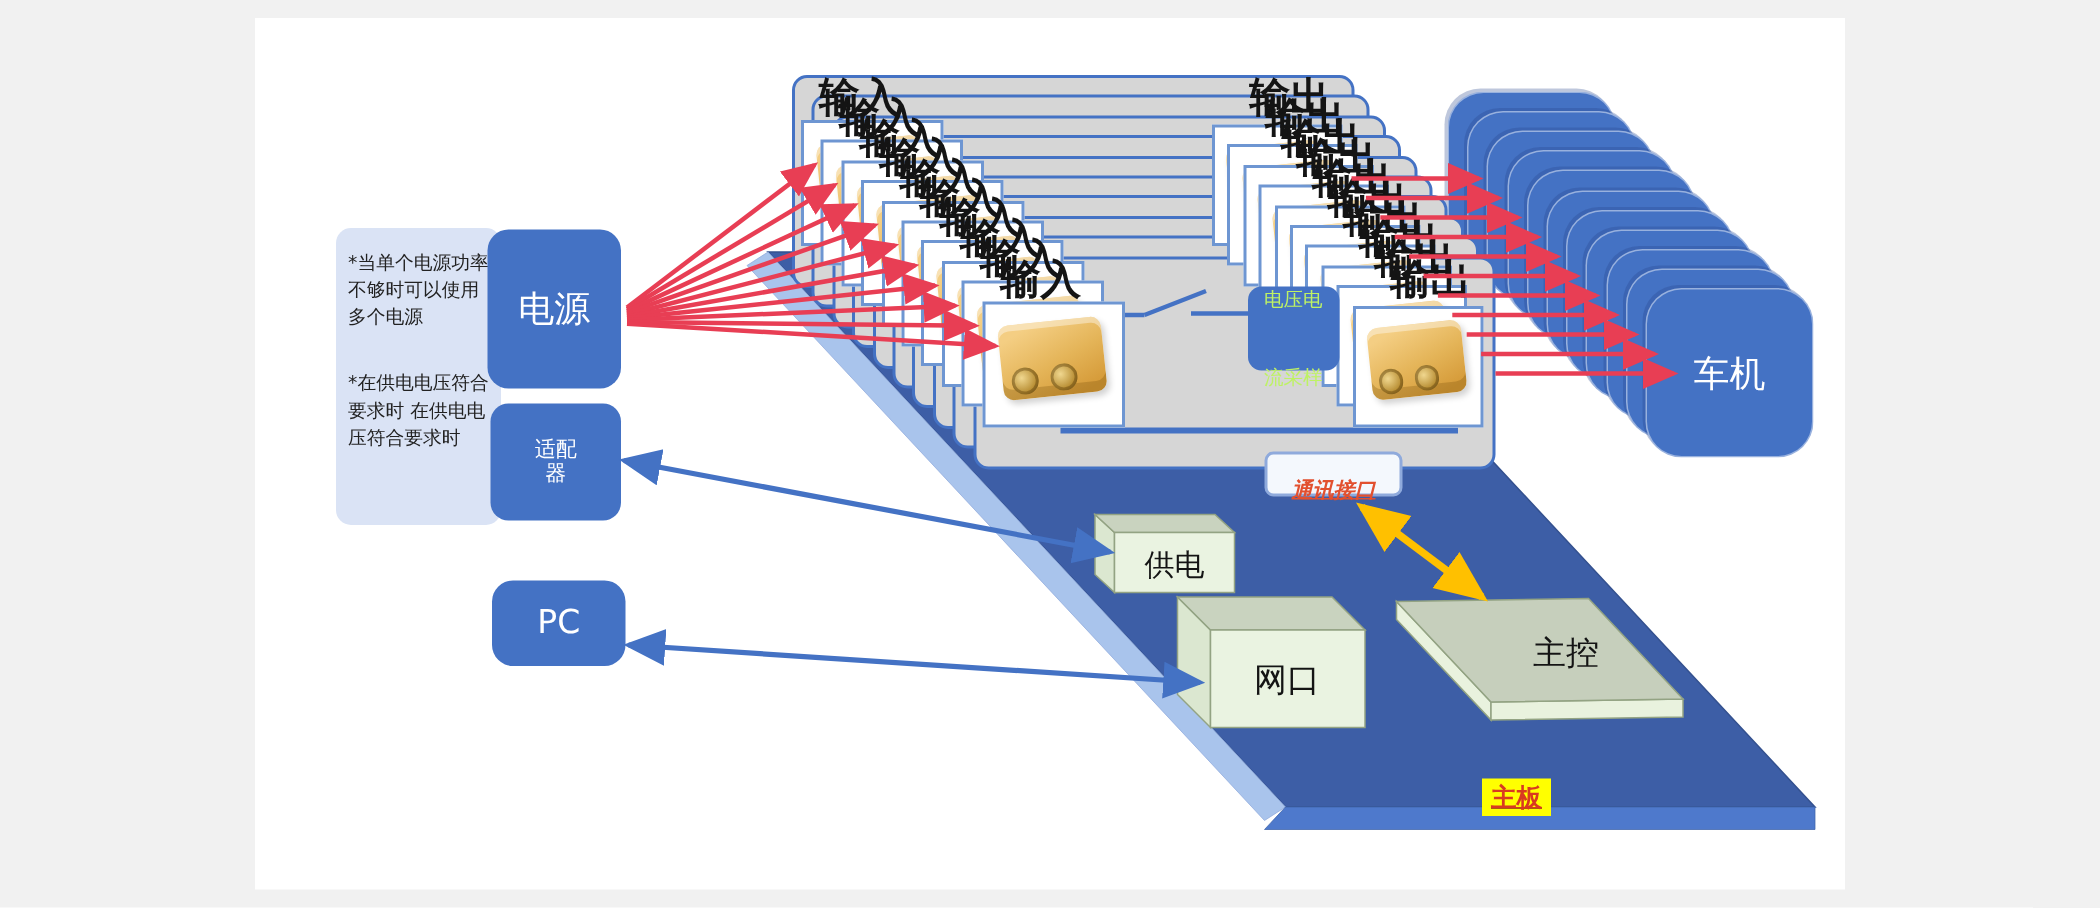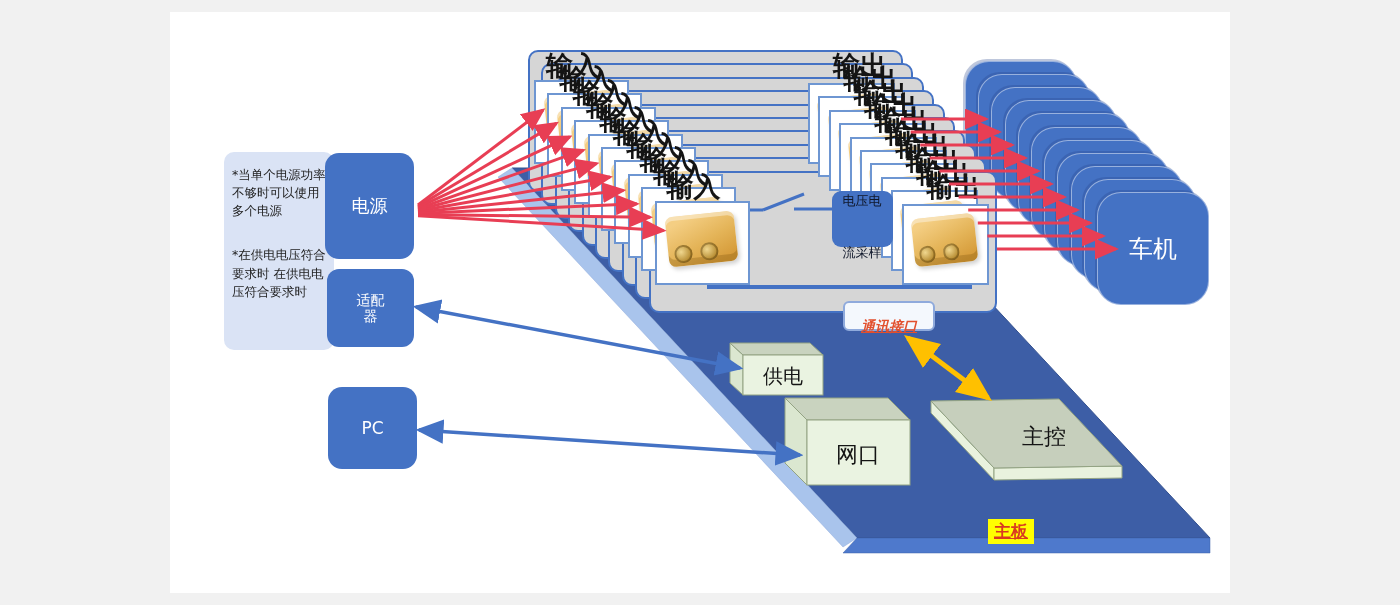--- a/index.html
+++ b/index.html
@@ -8,38 +8,38 @@
   #canvas svg{position:absolute;left:0;top:0;overflow:visible;}
   #overlay{pointer-events:none;z-index:60;}
   #base{z-index:1;}
 
   
   #note-box{position:absolute;left:54px;top:140px;width:110px;height:198px;background:#DAE3F5;border-radius:10px;z-index:5;}
   #note-box p{margin:0;padding:0 6px 0 8px;font-size:12.5px;line-height:1.45;color:#222;}
   #note-box .n1{padding-top:14px;}
   #note-box .n2{padding-top:26px;}
   .bluebox{position:absolute;background:#4472C4;color:#fff;display:flex;align-items:center;justify-content:center;text-align:center;z-index:6;}
-  #power-box{left:155px;top:141px;width:89px;height:106px;border-radius:14px;font-size:18px;}
+  #power-box{left:155px;top:141px;width:89px;height:106px;border-radius:14px;font-size:24px;}
   #adapter-box{left:157px;top:257px;width:87px;height:78px;border-radius:12px;font-size:14px;line-height:1.15;flex-direction:column;}
-  #pc-box{left:158px;top:375px;width:89px;height:82px;border-radius:14px;font-size:17px;}
+  #pc-box{left:158px;top:375px;width:89px;height:57px;border-radius:14px;font-size:22px;}
 
   
   #card-layer{position:absolute;left:0;top:0;z-index:20;}
   .card{position:absolute;background:#D6D6D6;border:2px solid #4472C4;border-radius:10px;box-sizing:border-box;}
   .card-hdr{position:absolute;top:0;font-weight:bold;font-size:27px;color:#141414;line-height:1.05;white-space:nowrap;}
   .hdr-in{left:16px;}
   .hdr-out{right:14px;}
   .conn{position:absolute;background:#fff;border:2px solid #6E96D2;box-sizing:border-box;overflow:hidden;}
   .conn-l{left:4px;top:28px;width:95px;height:84px;}
   .conn-r{right:6px;top:31px;width:87px;height:81px;}
   .xt{position:absolute;left:11%;top:14%;width:76%;height:62%;background:linear-gradient(155deg,#F4CE83 15%,#E4B458 55%,#D59A38 90%);border-radius:7px;transform:rotate(-6deg);box-shadow:inset 0 -7px 0 rgba(120,80,10,.28),inset 0 4px 0 rgba(255,255,255,.4),2px 3px 4px rgba(0,0,0,.18);}
   .pin{position:absolute;bottom:6%;width:26%;padding-top:26%;border-radius:50%;background:radial-gradient(circle at 38% 38%,#F0D78F,#B98F35 62%,#6E5117 100%);box-shadow:inset 0 0 0 2px rgba(90,60,10,.4);}
   .pin.p1{left:8%;}
   .pin.p2{left:46%;}
-  .sampling{position:absolute;left:181px;top:18px;width:61px;height:56px;border-radius:9px;background:#4472C4;color:#0f172a;font-size:13px;line-height:1.55;display:flex;flex-direction:column;align-items:center;justify-content:space-between;z-index:3;gap:32px;}
+  .sampling{position:absolute;left:181px;top:18px;width:61px;height:56px;border-radius:9px;background:#4472C4;color:#bef264;font-size:13px;line-height:1.55;display:flex;flex-direction:column;align-items:center;justify-content:space-between;z-index:3;gap:32px;}
   .wires{position:absolute;left:0;top:0;z-index:1;}
   .conn,.sampling,.card-hdr{z-index:2;}
 
   
   #vehicle-layer{position:absolute;left:0;top:0;z-index:10;}
   .veh{position:absolute;width:112px;height:113px;border-radius:24px;background:#4472C4;border:1px solid rgba(255,255,255,.45);box-shadow:-2px -2px 0 rgba(40,70,140,.30);box-sizing:border-box;}
   .veh-label{width:100%;height:100%;display:flex;align-items:center;justify-content:center;color:#fff;font-size:24px;}
 
   
   #comm-box{position:absolute;left:673px;top:289px;width:88px;height:26px;background:#F4F8FD;border:2px solid #8FAADC;border-radius:6px;display:flex;align-items:center;justify-content:center;z-index:40;}

